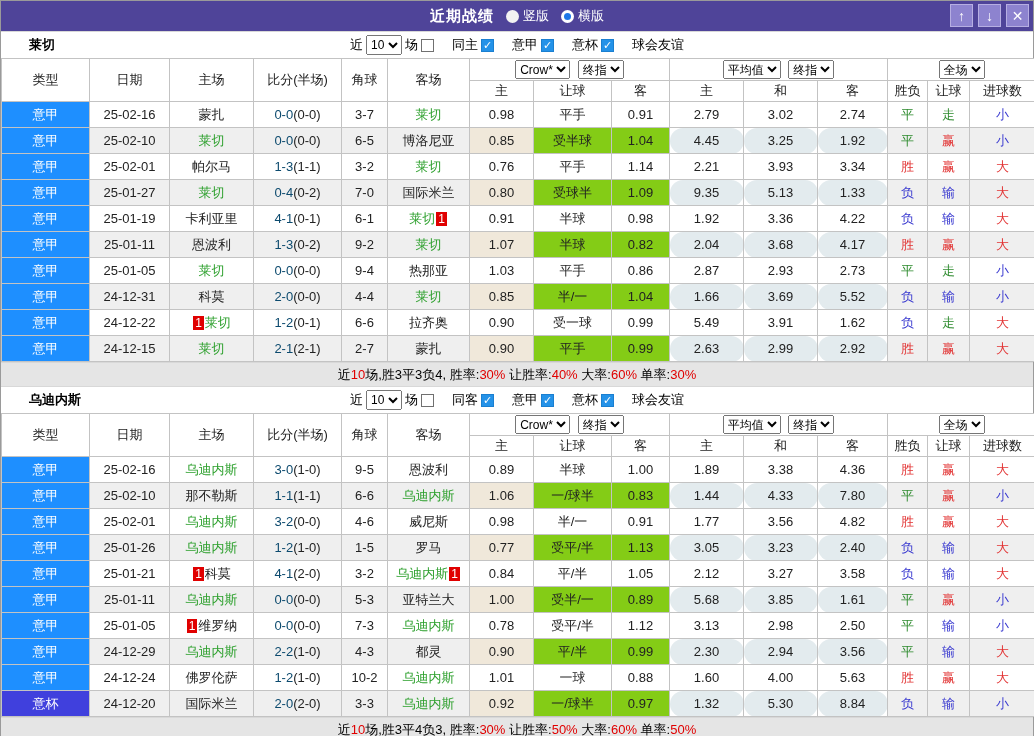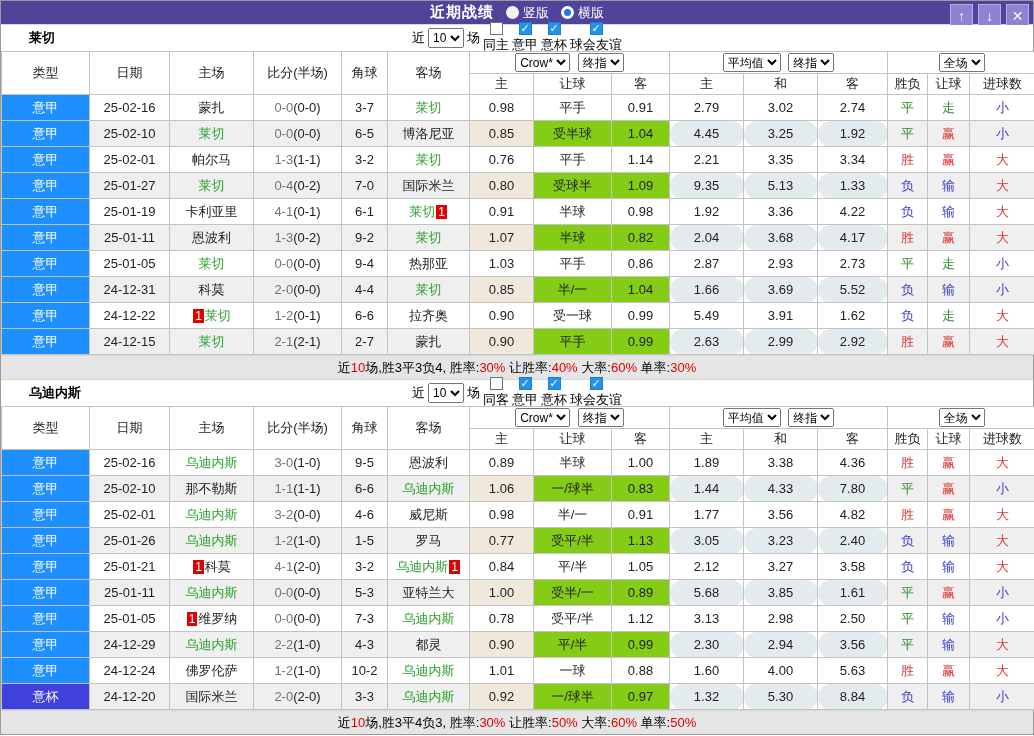--- a/index.html
+++ b/index.html
@@ -1,41 +1,41 @@
 <!DOCTYPE html>
 <html><head>
 <meta charset="utf-8">
 <style>
   * { margin:0; padding:0; box-sizing:border-box; }
   html,body { background:#fff; }
   body { font-family:"Liberation Sans","DejaVu Sans",sans-serif; width:1034px; }
   .window { width:1034px; border:1px solid #9a9a9a; background:#fff; }
 
   
-  .titlebar { height:23px; background:#4f4499; color:#fff; position:relative;
+  .titlebar { height:30px; background:#4f4499; color:#fff; position:relative;
               display:flex; align-items:center; }
   .titlebar-center { flex:1; display:flex; justify-content:center; align-items:center; gap:12px; }
   .page-title { font-weight:bold; font-size:15px; letter-spacing:1px; }
   .radio-opt { display:inline-flex; align-items:center; gap:4px; font-size:13px; cursor:pointer;text-align:center; }
   .radio { width:13px; height:13px; border-radius:50%; background:#f2f2f2; display:inline-block; position:relative; }
   .radio.selected { background:#fff; }
   .radio.selected::after { content:''; position:absolute; left:3px; top:3px; width:7px; height:7px;
                            border-radius:50%; background:#1e78e8; }
   .tb-buttons { position:absolute; right:4px; top:3px; display:flex; gap:5px; }
   .tb-btn { width:23px; height:23px; background:#8d83cf; border:1px solid #b6aee2; color:#fff;
             display:flex; align-items:center; justify-content:center; font-size:14px; font-weight:bold; cursor:pointer; }
 
   
   .section { border-top:1px solid #d8d8d8; }
   .toolbar { height:26px; position:relative; background:#fff; }
   .team-name { position:absolute; left:28px; top:50%; transform:translateY(-50%);
                font-weight:bold; font-size:13px; color:#000; }
   .filters { height:100%; display:flex; justify-content:center; align-items:center; gap:3px; font-size:13px; color:#000; }
   .filters select { font-size:12px; height:20px; }
-  .chk { display:inline-flex; align-items:center; gap:1px; cursor:pointer;flex-direction:column; }
+  .chk { display:inline-flex; align-items:center; gap:18px; cursor:pointer; }
   .cb { width:13px; height:13px; border:1px solid #707070; background:#fff; display:inline-flex;
         align-items:center; justify-content:center; font-size:11px; color:#fff; }
   .cb.checked { background:#2492e8; border-color:#1a7fd0; }
   .cb.checked::after { content:"✓"; font-weight:bold; }
 
   
   table.match-table { border-collapse:collapse; table-layout:fixed; width:1034px; font-size:13px; color:#222; }
   .match-table th, .match-table td { border:1px solid #c3c3c3; text-align:center;
         overflow:hidden; white-space:nowrap; }
   .match-table thead th { height:21px; font-weight:normal; background:#fff; font-size:13px; }
@@ -43,21 +43,21 @@
   .match-table thead select { font-size:12px; height:19px; margin:0 2px; }
   .match-table tbody td { height:26px; }
   tr.odd td { background:#fff; }
   tr.even td { background:#efefef; }
   td.c-league.serie { background:#1e8fff; color:#fff; }
   td.c-league.cup { background:#4040dd; color:#fff; }
   td.c-crow1 { background:#fbf2e4; } tr.even td.c-crow1 { background:#f0e8da; }
   td.c-crow { background:#fdf8f1; } tr.even td.c-crow { background:#84cc16; }
   td.c-avg { background:#edf5f8; } tr.even td.c-avg { background:#e3ebee;border-radius:13px; }
   .green-team { color:#2da02d; }
-  .score-main { color:#737373; }
+  .score-main { color:#0c4a6e; }
   .score-half { color:#222; }
   .badge { background:#e00000; color:#fff; padding:0 2px; font-size:12px; margin:0 1px; }
   .res-red { color:#e23333; } .res-green { color:#2e8b2e; } .res-blue { color:#3a3ad0; }
 
   
   .summary { height:24px; line-height:24px; text-align:center; font-size:13px; color:#000;
              background:#e5e5e5; border-top:1px solid #d8d8d8; }
   .summary .red { color:#e00000; }
 </style>
 </head>
@@ -206,21 +206,21 @@
               <td class="c-league serie">意甲</td>
               <td class="c-date">25-02-01</td>
               <td class="c-team"><span>帕尔马</span></td>
               <td class="c-score"><span class="score-main">1-3</span><span class="score-half">(1-1)</span></td>
               <td class="c-corner">3-2</td>
               <td class="c-team"><span class="green-team">莱切</span></td>
               <td class="c-crow1">0.76</td>
               <td class="c-crow">平手</td>
               <td class="c-crow">1.14</td>
               <td class="c-avg">2.21</td>
-              <td class="c-avg">3.35</td>
+              <td class="c-avg">3.93</td>
               <td class="c-avg">3.34</td>
               <td class="c-res"><span class="res-red">胜</span></td>
               <td class="c-res"><span class="res-red">赢</span></td>
               <td class="c-res"><span class="res-red">大</span></td>
             </tr>
             <tr class="even">
               <td class="c-league serie">意甲</td>
               <td class="c-date">25-01-27</td>
               <td class="c-team"><span class="green-team">莱切</span></td>
               <td class="c-score"><span class="score-main">0-4</span><span class="score-half">(0-2)</span></td>

